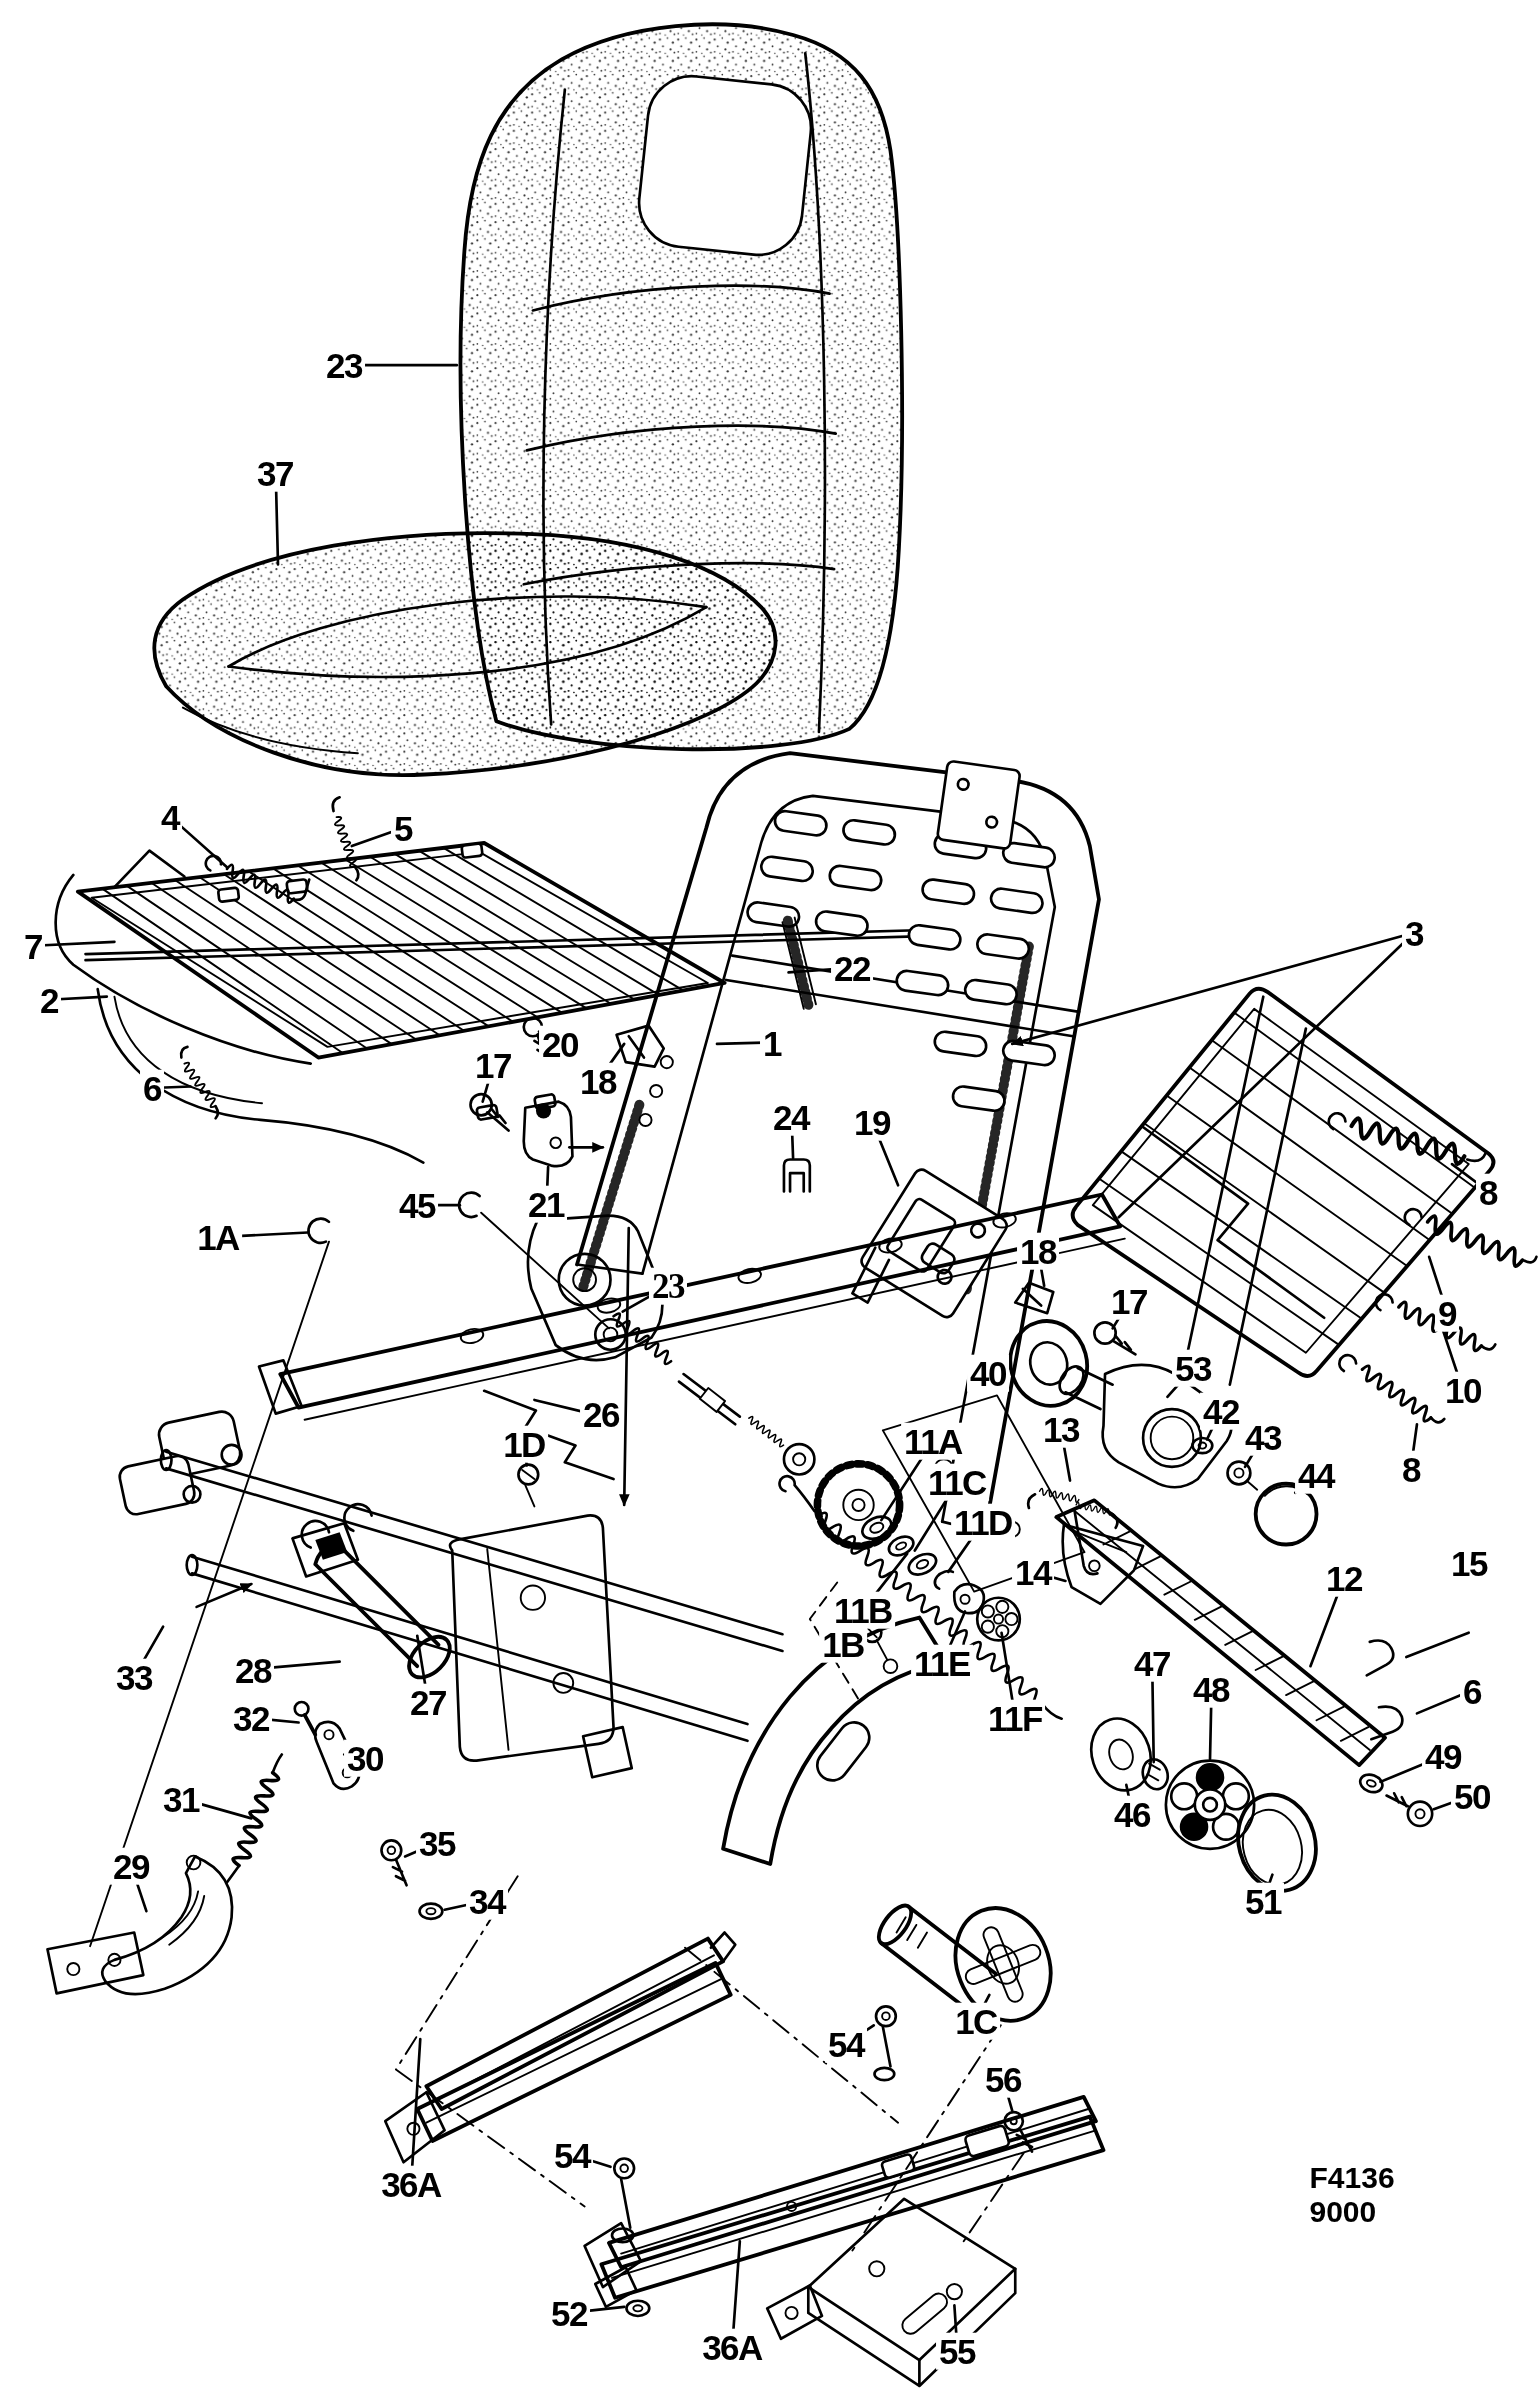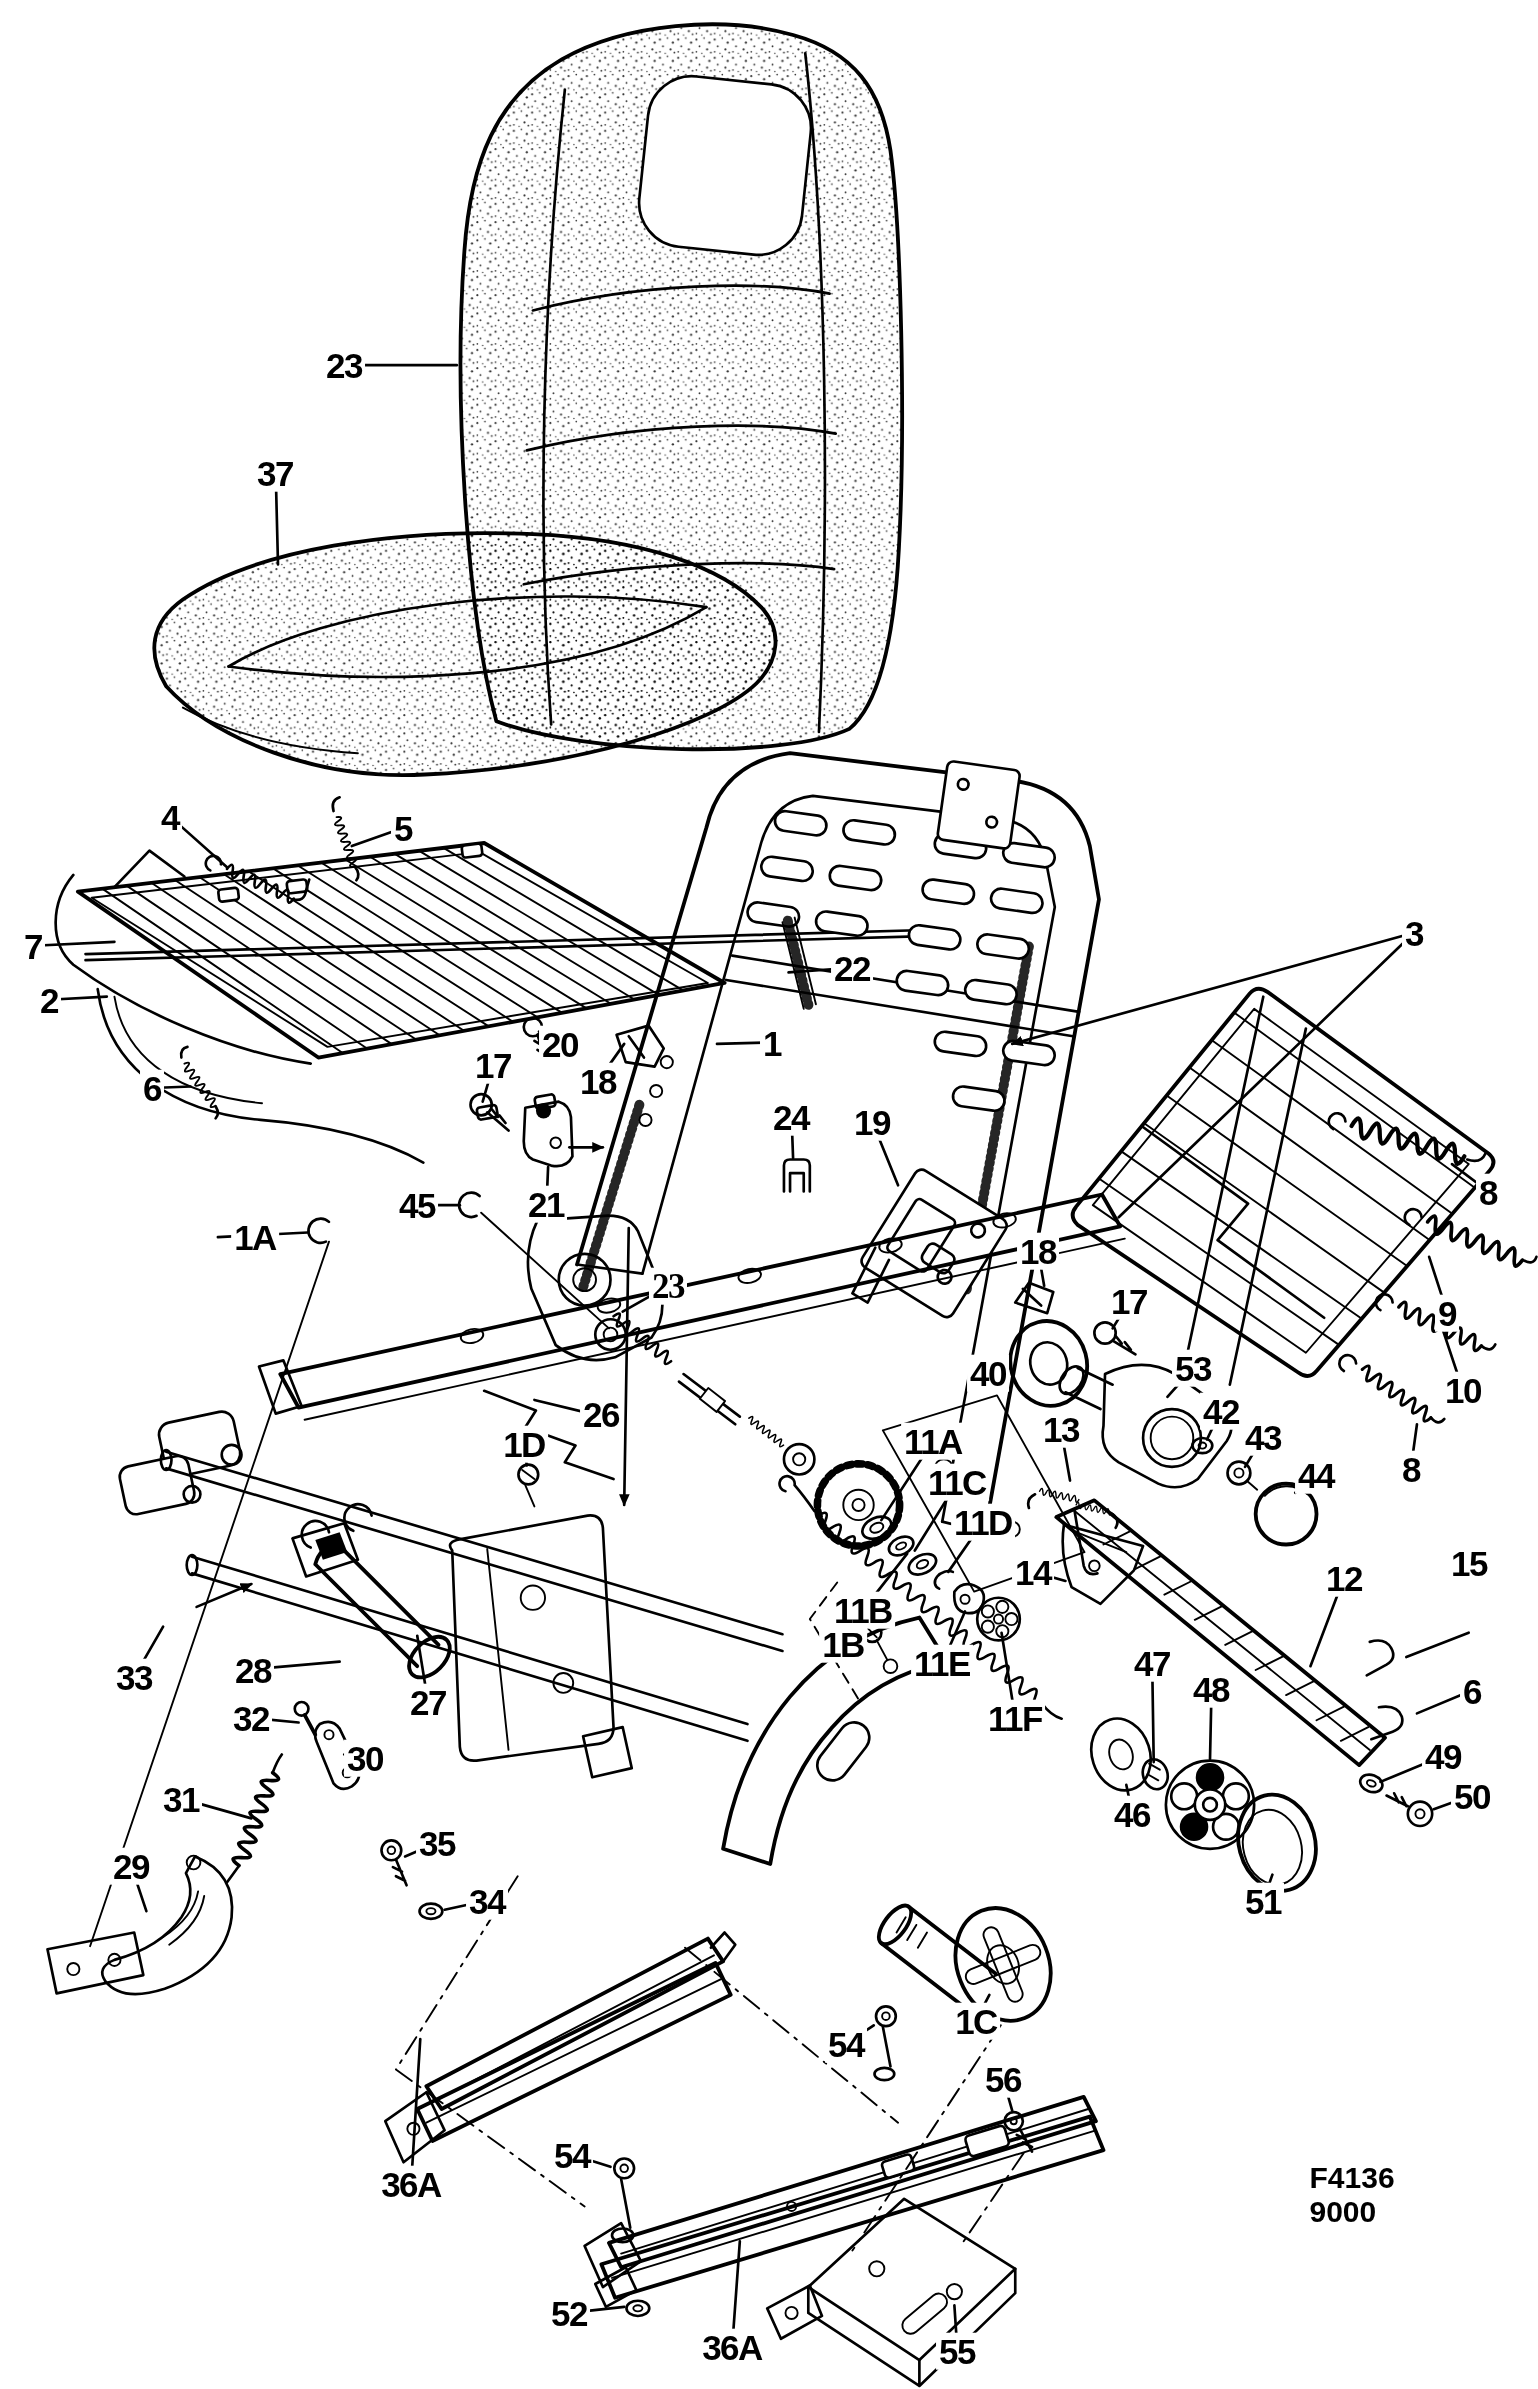--- a/index.html
+++ b/index.html
@@ -489,21 +489,21 @@
       <div class="part-label" style="left: 33px; top: 946px;">7</div>
       <div class="part-label" style="left: 49px; top: 1000px;">2</div>
       <div class="part-label" style="left: 152px; top: 1088px;">6</div>
       <div class="part-label" style="left: 493px; top: 1065px;">17</div>
       <div class="part-label" style="left: 560px; top: 1044px;">20</div>
       <div class="part-label" style="left: 598px; top: 1081px;">18</div>
       <div class="part-label" style="left: 852px; top: 968px;">22</div>
       <div class="part-label" style="left: 772px; top: 1043px;">1</div>
       <div class="part-label" style="left: 546px; top: 1204px;">21</div>
       <div class="part-label" style="left: 417px; top: 1205px;">45</div>
-      <div class="part-label" style="left: 218px; top: 1237px; margin-left: 37px;">1A</div>
+      <div class="part-label" style="left: 218px; top: 1237px;">1A</div>
       <div class="part-label" style="left: 668px; top: 1286px; font-family: Liberation Serif, serif;">23</div>
       <div class="part-label" style="left: 791px; top: 1117px;">24</div>
       <div class="part-label" style="left: 872px; top: 1122px;">19</div>
       <div class="part-label" style="left: 1414px; top: 933px;">3</div>
       <div class="part-label" style="left: 1488px; top: 1192px;">8</div>
       <div class="part-label" style="left: 1447px; top: 1313px;">9</div>
       <div class="part-label" style="left: 1463px; top: 1390px;">10</div>
       <div class="part-label" style="left: 1411px; top: 1469px;">8</div>
       <div class="part-label" style="left: 1038px; top: 1251px;">18</div>
       <div class="part-label" style="left: 1129px; top: 1301px;">17</div>

